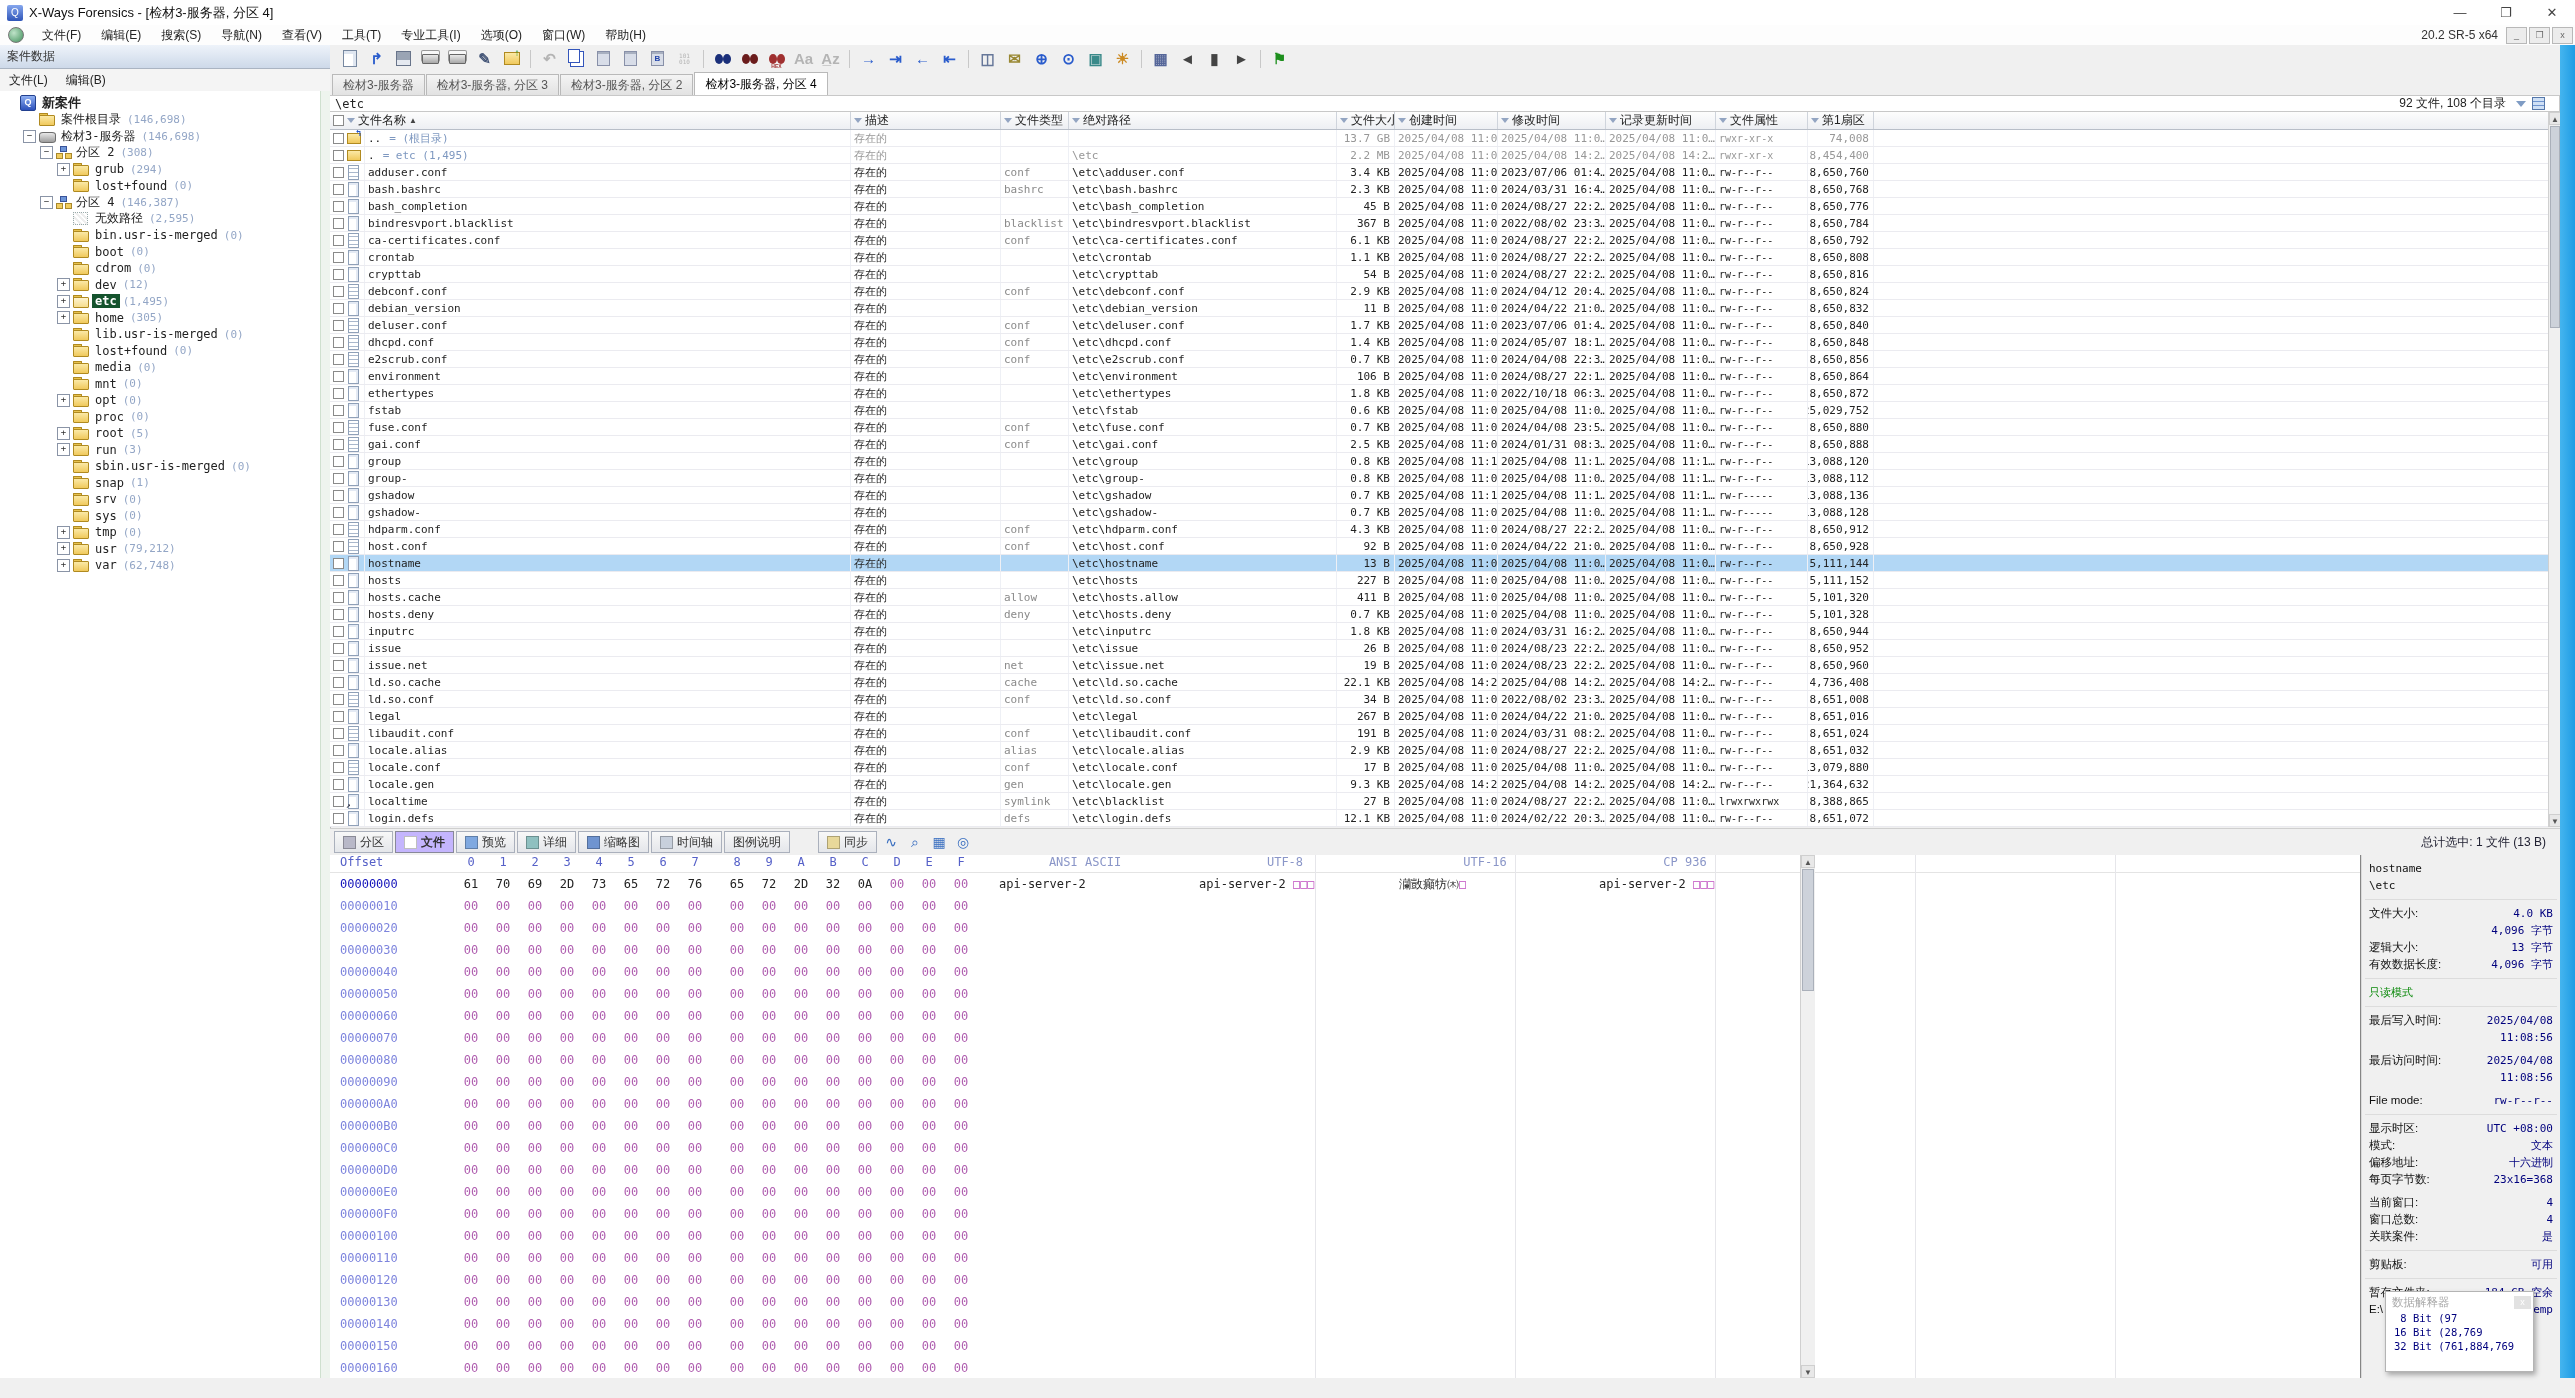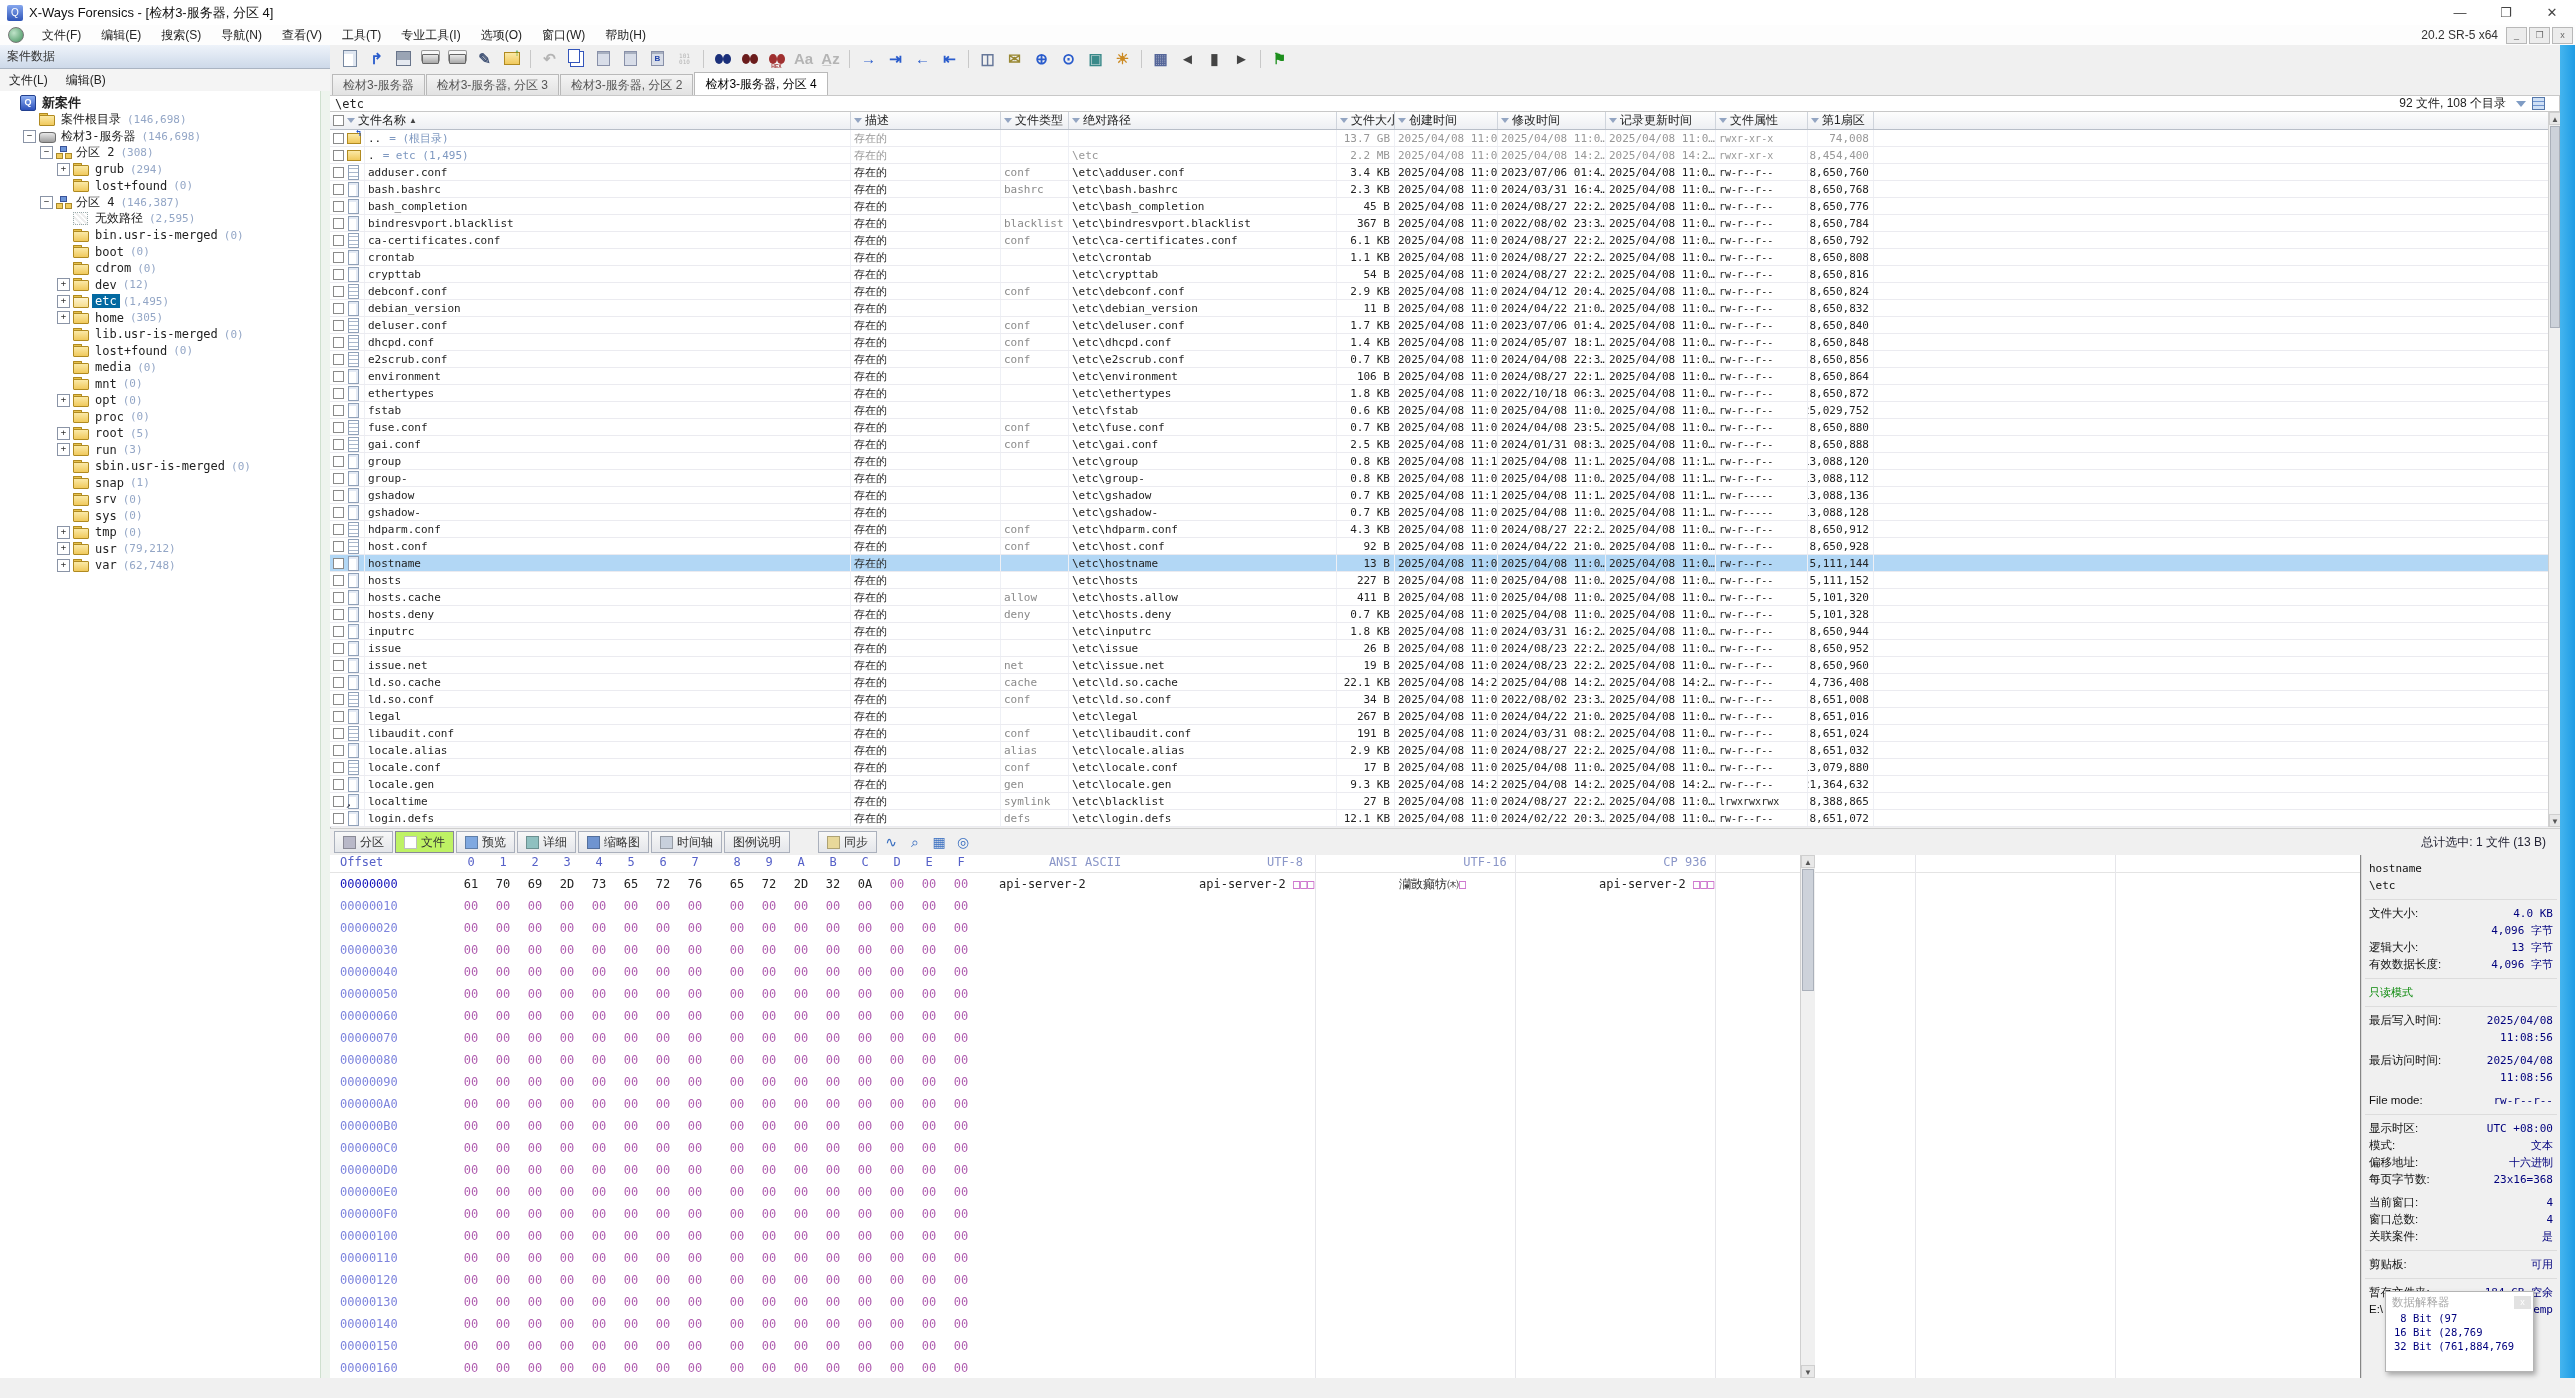--- a/index.html
+++ b/index.html
@@ -23,21 +23,21 @@
   #lp-header{height:23px;background:linear-gradient(#eef3fa,#cdd9e9);border-bottom:1px solid #aab4c2;
              line-height:23px;padding-left:7px;color:#333;}
   #lp-menu{height:22px;display:flex;align-items:center;background:#f4f4f4;border-bottom:1px solid #d8d8d8;}
   #lp-menu span{padding:0 9px;}
   #tree{position:absolute;top:46px;left:0;right:0;bottom:0;background:#fff;overflow:hidden;padding-top:4px;}
   .trow{height:16.5px;display:flex;align-items:center;white-space:nowrap;font-family:"DejaVu Sans Mono",monospace;font-size:12px;}
   .texp{width:11px;height:11px;border:1px solid #8a94a6;background:#fff;font-size:9px;line-height:9px;text-align:center;
         color:#333;margin-right:3px;flex:none;font-family:"DejaVu Sans Mono",monospace;}
   .texp.none{visibility:hidden;}
   .tlabel{padding:0 3px;}
-  .trow.sel .tlabel{background:#0369a1;color:#fff;}
+  .trow.sel .tlabel{background:#14532d;color:#fff;font-weight:bold;}
   .trow.bold{font-family:"Liberation Sans",sans-serif;font-weight:bold;font-size:13px;}
   .tcount{color:#93a6c6;margin-left:3px;font-size:11px;}
   .ti{width:16px;height:13px;margin-right:3px;position:relative;flex:none;}
   .ti-folder:before{content:"";position:absolute;left:0;top:0;width:7px;height:3px;background:#e8c24e;border:1px solid #b08a20;border-bottom:none;border-radius:1px 1px 0 0;}
   .ti-folder:after{content:"";position:absolute;left:0;top:2px;width:14px;height:9px;background:linear-gradient(#fbe9a6,#f0c95c);border:1px solid #b08a20;border-radius:1px;}
   .ti-open:after{background:linear-gradient(#fdf3cf,#f6dd8e);}
   .ti-case{background:linear-gradient(#8fb0f2,#2c50bb);border:1px solid #22408f;border-radius:2px;width:14px;height:14px;color:#fff;font-size:9px;line-height:13px;text-align:center;}
   .ti-disk{width:15px;height:9px;margin-top:2px;background:linear-gradient(#e8e8e8,#9d9d9d);border:1px solid #6d6d6d;border-radius:4px/3px;}
   .ti-part{width:14px;height:13px;}
   .ti-part i{position:absolute;width:5px;height:4px;background:#6d95d8;border:1px solid #39539a;left:4px;top:0;}
@@ -93,21 +93,21 @@
   .fi-link:before{content:"↗";position:absolute;z-index:2;left:-1px;bottom:-2px;font-size:8px;color:#223;}
   .fi-folder:after{content:"";position:absolute;left:0;top:2px;width:12px;height:9px;background:linear-gradient(#fbe9a6,#f0c95c);border:1px solid #b08a20;}
   .fi-folderup:before{content:"↰";position:absolute;z-index:2;right:-2px;top:-3px;font-size:9px;color:#2255cc;font-weight:bold;}
   
   .vsb{background:#f0f0f0;border-left:1px solid #d0d0d0;}
   .sb-arrow{height:13px;text-align:center;font-size:8px;color:#555;line-height:13px;background:#e8e8e8;border:1px solid #cfcfcf;box-sizing:border-box;}
   .sb-thumb{margin:1px;background:#cdd2da;border:1px solid #aab0ba;}
   
   #hexbar{left:330px;top:828px;width:2230px;height:27px;background:#f0f0f0;display:flex;align-items:center;padding-left:4px;border-top:1px solid #cfcfcf;box-sizing:border-box;}
   .vtab{height:20px;display:flex;align-items:center;padding:0 8px;border:1px solid #aab0bc;background:linear-gradient(#f8f8f8,#e4e6ea);margin-right:2px;font-size:12px;color:#333;}
-  .vtab.active{background:#bef264;border-color:#889;}
+  .vtab.active{background:#c4b5fd;border-color:#889;font-weight:bold;}
   .vic{width:11px;height:11px;margin-right:4px;border:1px solid rgba(0,0,0,.25);}
   .hgap{width:26px;}
   .hicon{width:24px;height:20px;display:flex;align-items:center;justify-content:center;font-size:14px;color:#3a6fc0;}
   #total-sel{margin-left:auto;padding-right:14px;color:#223;}
   
   #hexview{left:330px;top:855px;width:2030px;height:523px;background:#fff;font-family:"DejaVu Sans Mono",monospace;font-size:12px;}
   #hexhead{height:17px;display:flex;color:#5560c8;border-bottom:1px solid #e4e4e4;}
   .colsep{position:absolute;top:0;bottom:0;width:1px;background:#e6e6ea;}
   .hex-off{width:125px;padding-left:10px;box-sizing:border-box;flex:none;}
   .hex-bytes{width:530px;flex:none;display:flex;}

